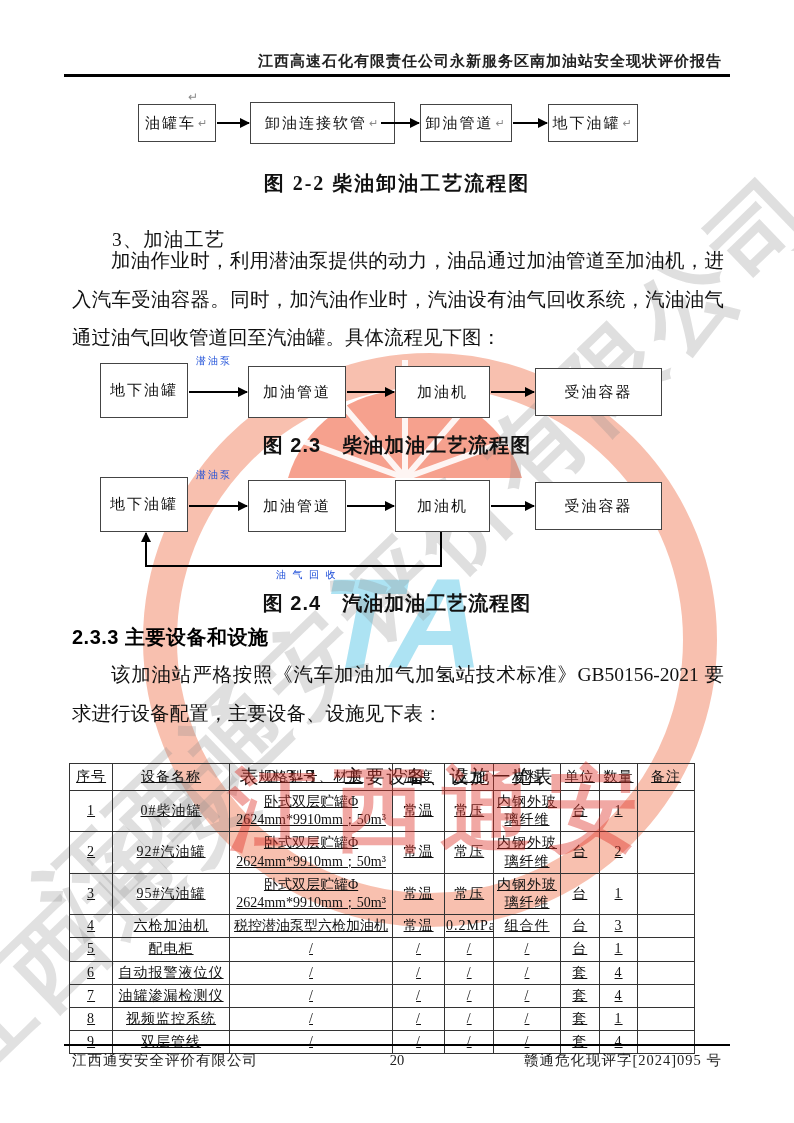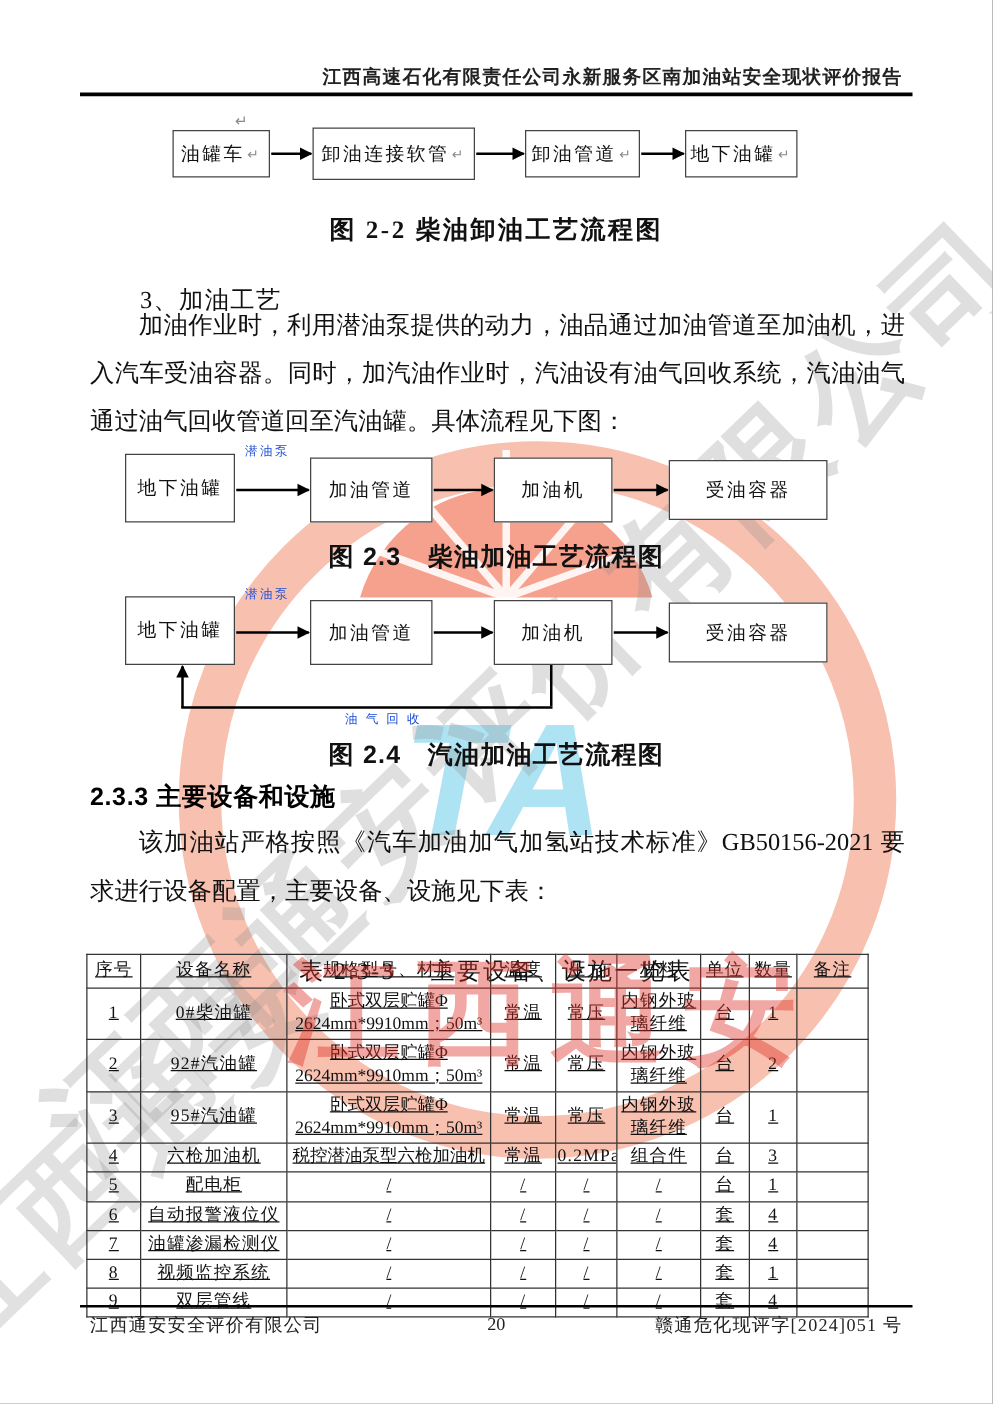--- a/index.html
+++ b/index.html
@@ -101,21 +101,21 @@
     <div class="doc-header">江西高速石化有限责任公司永新服务区南加油站安全现状评价报告</div>
     <div class="header-rule"></div>
 
     <div>
       <span class="float-pmark" style="top:90px;left:188px;">↵</span>
       <div class="fbox" style="top:104px;left:138px;width:78px;height:38px;">
           <span>油罐车</span>
           <span class="pmark">↵</span>
         </div>
       <div class="arrow" style="top:122px;left:217px;width:32px;"></div>
-      <div class="fbox" style="top:102px;left:250px;width:130px;height:42px;">
+      <div class="fbox" style="top:102px;left:250px;width:145px;height:42px;">
           <span>卸油连接软管</span>
           <span class="pmark">↵</span>
         </div>
       <div class="arrow" style="top:122px;left:381px;width:38px;"></div>
       <div class="fbox" style="top:104px;left:420px;width:92px;height:38px;text-align:center;">
           <span>卸油管道</span>
           <span class="pmark">↵</span>
         </div>
       <div class="arrow" style="top:122px;left:513px;width:34px;"></div>
       <div class="fbox" style="top:104px;left:548px;width:90px;height:38px;">
@@ -289,19 +289,19 @@
             <td>4</td>
             <td></td>
           </tr>
         </tbody>
     </table>
 
     <div class="footer-rule"></div>
     <div class="doc-footer">
       <span>江西通安安全评价有限公司</span>
       <span class="page-num">20</span>
-      <span>赣通危化现评字[2024]051 号</span>
+      <span>赣通危化现评字[2024]095 号</span>
     </div>
   </div>
 
   <div class="wm-front wm-red-text">江西通安</div>
 
 </div>
 
 </body></html>

